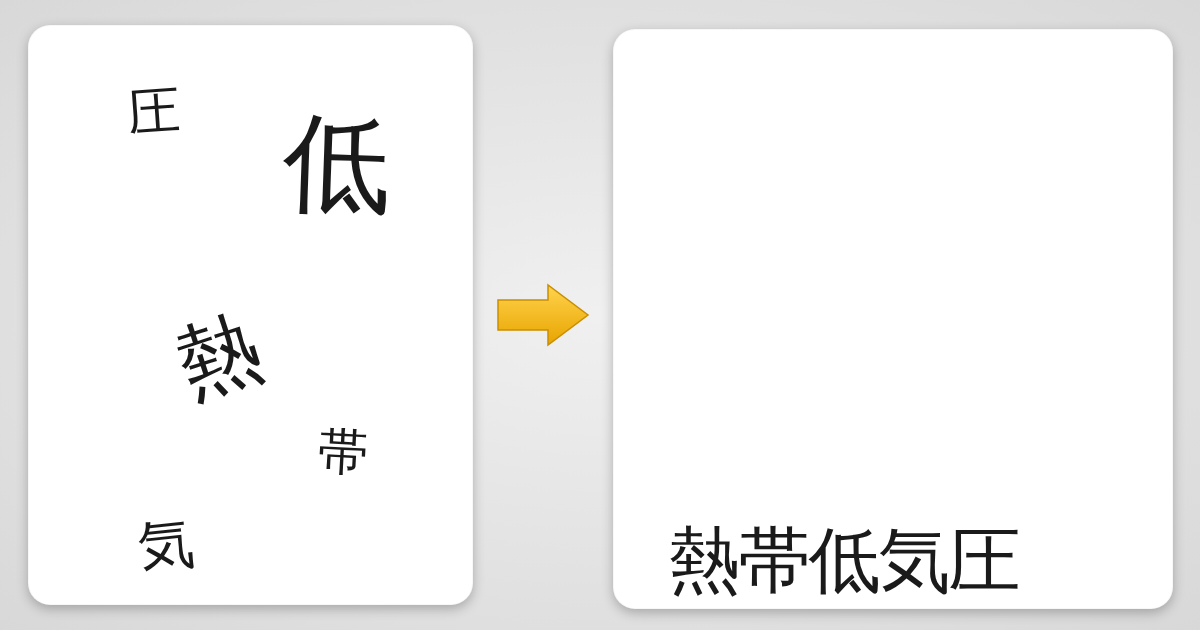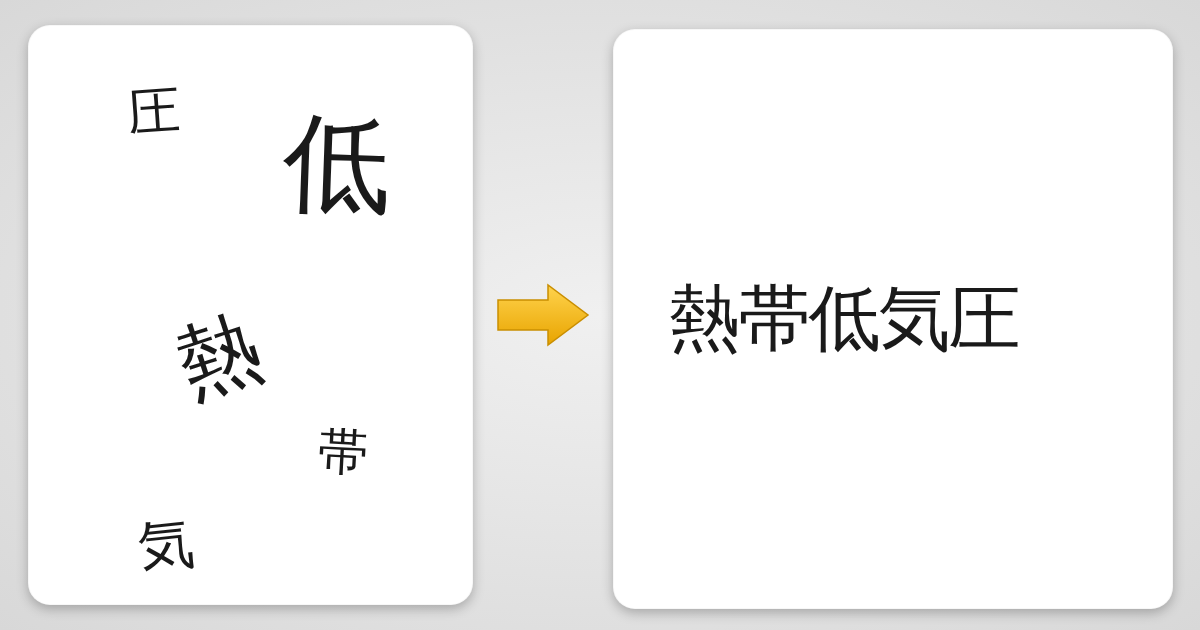--- a/index.html
+++ b/index.html
@@ -21,21 +21,21 @@
     position: relative;
   }
   .card-left {
     width: 445px;
     height: 580px;
   }
   .card-right {
     width: 560px;
     height: 580px;
     display: flex;
-    align-items: center;
+    align-items: flex-end;
     padding-left: 56px;
     margin-top: 8px;
   }
   .scatter {
     position: absolute;
     color: #1a1a1a;
     font-weight: 400;
     line-height: 1;
     transform-origin: center center;
   }

